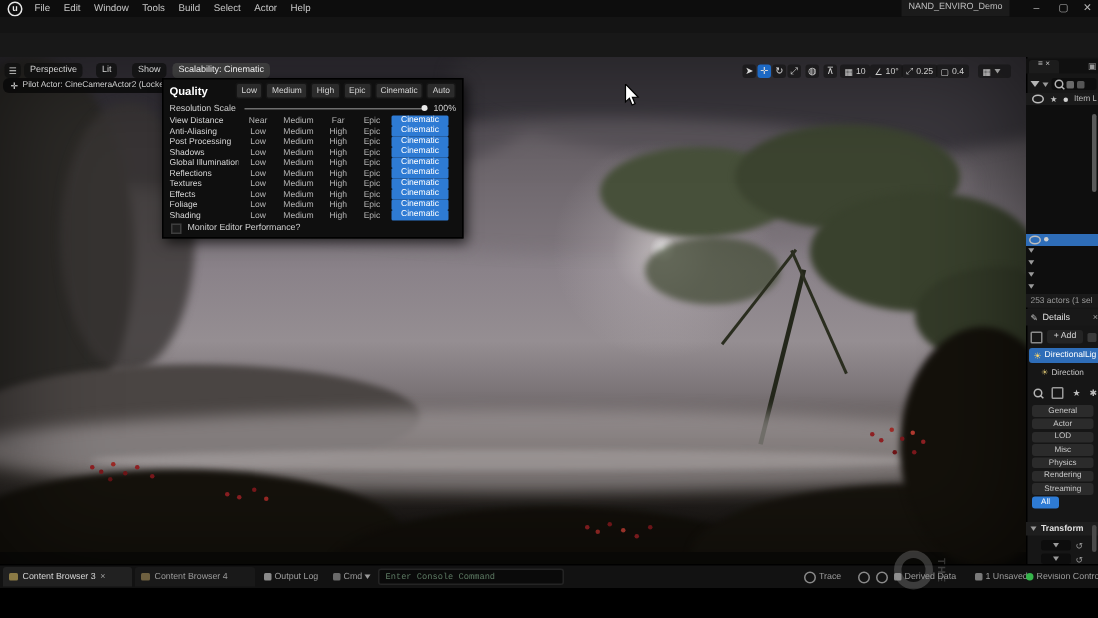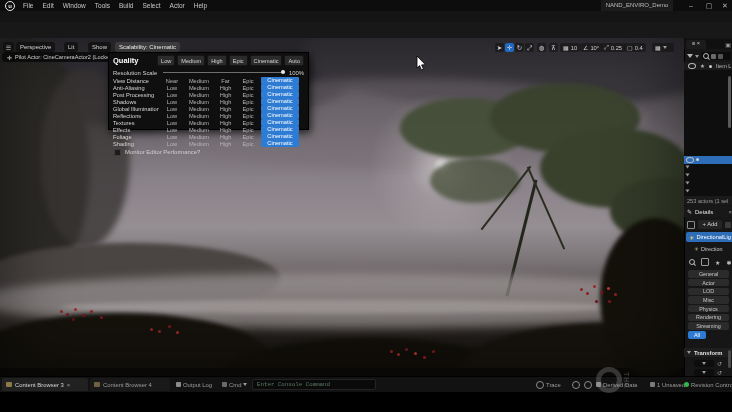--- a/index.html
+++ b/index.html
@@ -51,21 +51,21 @@
          font-size:6px;color:#d2d2d2;display:flex;align-items:center;gap:2px;padding:0 4px;box-sizing:border-box;}
   #scal-label{background:#3c3c3c;color:#f0f0f0;}
   .gizmo{position:absolute;top:43px;width:9px;height:9px;border-radius:2px;font-size:6.5px;color:#d8d8d8;
          text-align:center;line-height:9px;background:rgba(18,18,18,.6);}
   .snapval{position:absolute;top:43px;height:9px;background:rgba(18,18,18,.6);border-radius:2px;
            font-size:5.8px;color:#cfcfcf;display:flex;align-items:center;gap:2px;padding:0 3px;box-sizing:border-box;}
   #pilot-bar{left:2px;top:52px;height:10px;background:rgba(8,8,8,.8);border-radius:4px;
              font-size:5.6px;color:#cfcfcf;display:flex;align-items:center;gap:3px;padding:0 5px;}
 
   
-  #scal-panel{left:108px;top:52px;width:201px;height:78px;background:#0f0f0f;border:1px solid #000;
+  #scal-panel{left:108px;top:52px;width:201px;height:107px;background:#0f0f0f;border:1px solid #000;
               box-shadow:2px 3px 8px rgba(0,0,0,.7);box-sizing:border-box;z-index:20;}
   #scal-head{display:flex;align-items:center;height:13px;padding:1px 4px;}
   #quality-label{font-size:7.5px;font-weight:bold;color:#fff;flex:0 0 42px;}
   .preset{height:9px;background:#2b2b2b;border:1px solid #151515;border-radius:2px;color:#d5d5d5;
           font-size:5.6px;display:flex;align-items:center;justify-content:center;padding:0 3px;margin-left:2px;}
   #res-row{display:flex;align-items:center;height:9px;padding:0 4px;font-size:5.9px;color:#d0d0d0;}
   #res-label{flex:0 0 46px;}
   #res-track{flex:1;height:1.5px;background:#6e6e6e;margin:0 4px;position:relative;}
   #res-knob{position:absolute;right:0;top:-2px;width:4px;height:4px;border-radius:50%;background:#e9e9e9;}
   .scal-row{display:flex;align-items:center;height:7px;padding:0 4px;font-size:5.7px;color:#c9c9c9;}

